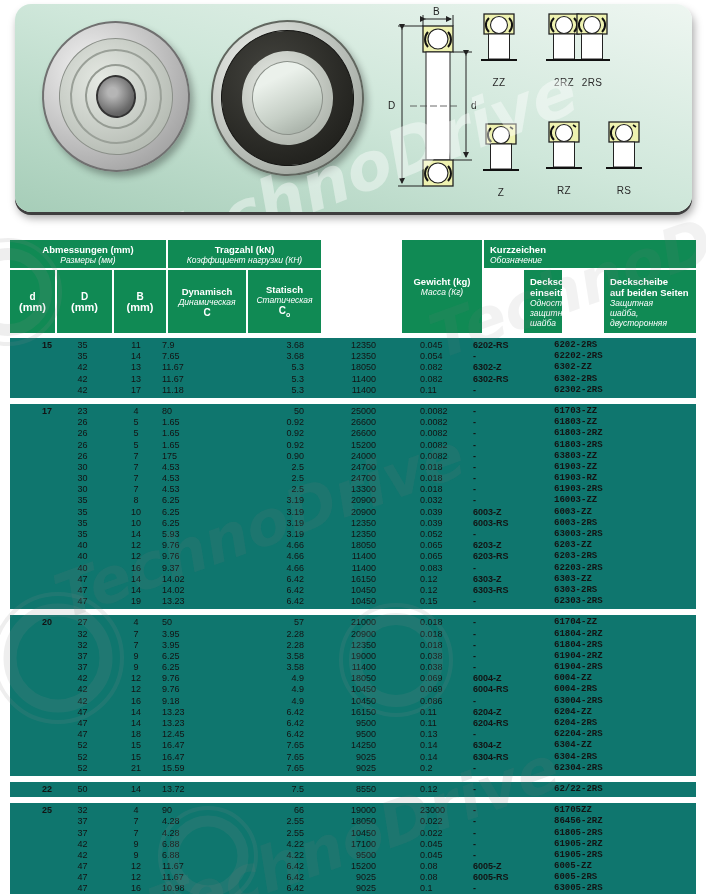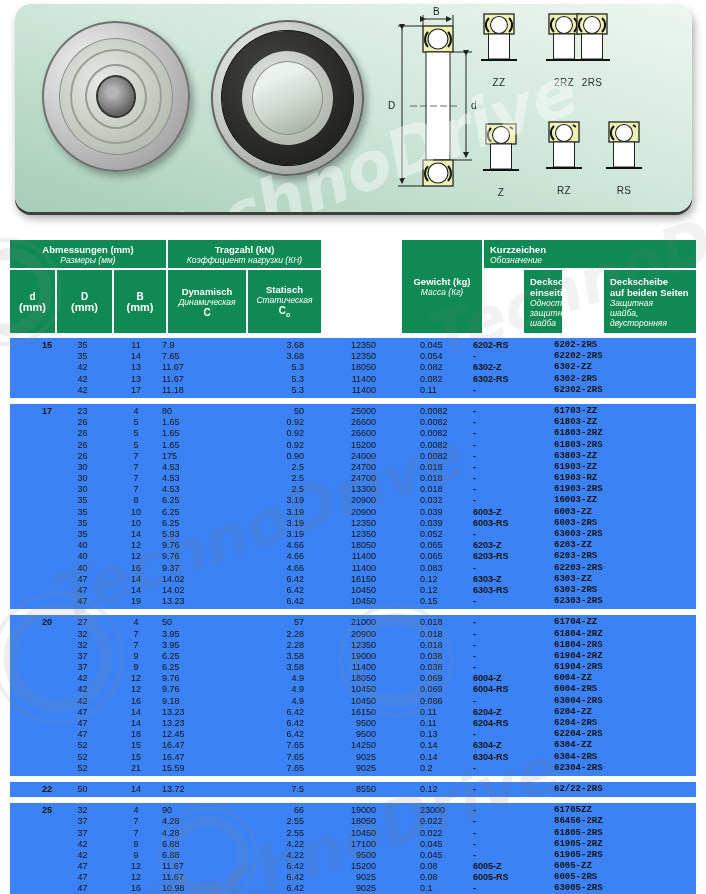--- a/index.html
+++ b/index.html
@@ -53,21 +53,21 @@
   .hT{grid-column:4/6;grid-row:1;}
   .hG{grid-column:6;grid-row:1/3;}
   .hW{grid-column:7;grid-row:1/3;}
   .hK{grid-column:8/10;grid-row:1;}
   .hd{grid-column:1;grid-row:2;} .hD{grid-column:2;grid-row:2;} .hB{grid-column:3;grid-row:2;}
   .hDy{grid-column:4;grid-row:2;} .hSt{grid-column:5;grid-row:2;}
   .hE{grid-column:8;grid-row:2;} .hZ2{grid-column:9;grid-row:2;}
 
   
   .tbody{position:absolute;left:10px;top:338px;width:686px;}
-  .band{background:#3b82f6;padding:2px 0;margin-bottom:6px;}
+  .band{background:#0f766e;padding:2px 0;margin-bottom:6px;}
   .trow{display:grid;grid-template-columns:45px 55px 52px 78px 73px 77px 80px 78px 1fr;height:11.2px;align-items:center;}
   .cell{font-size:9px;line-height:11.2px;color:#131313;white-space:nowrap;}
   .c0{padding-left:32px;font-weight:700;}
   .c1,.c2{text-align:center;}
   .c3{text-align:left;padding-right:8px;}
   .c4{text-align:right;padding-right:9px;}
   .c5{text-align:right;padding-right:14px;}
   .c6{padding-left:30px;}
   .c7{padding-left:3px;font-weight:700;}
   .c8{padding-left:6px;font-weight:700;font-family:Liberation Mono, monospace;}

